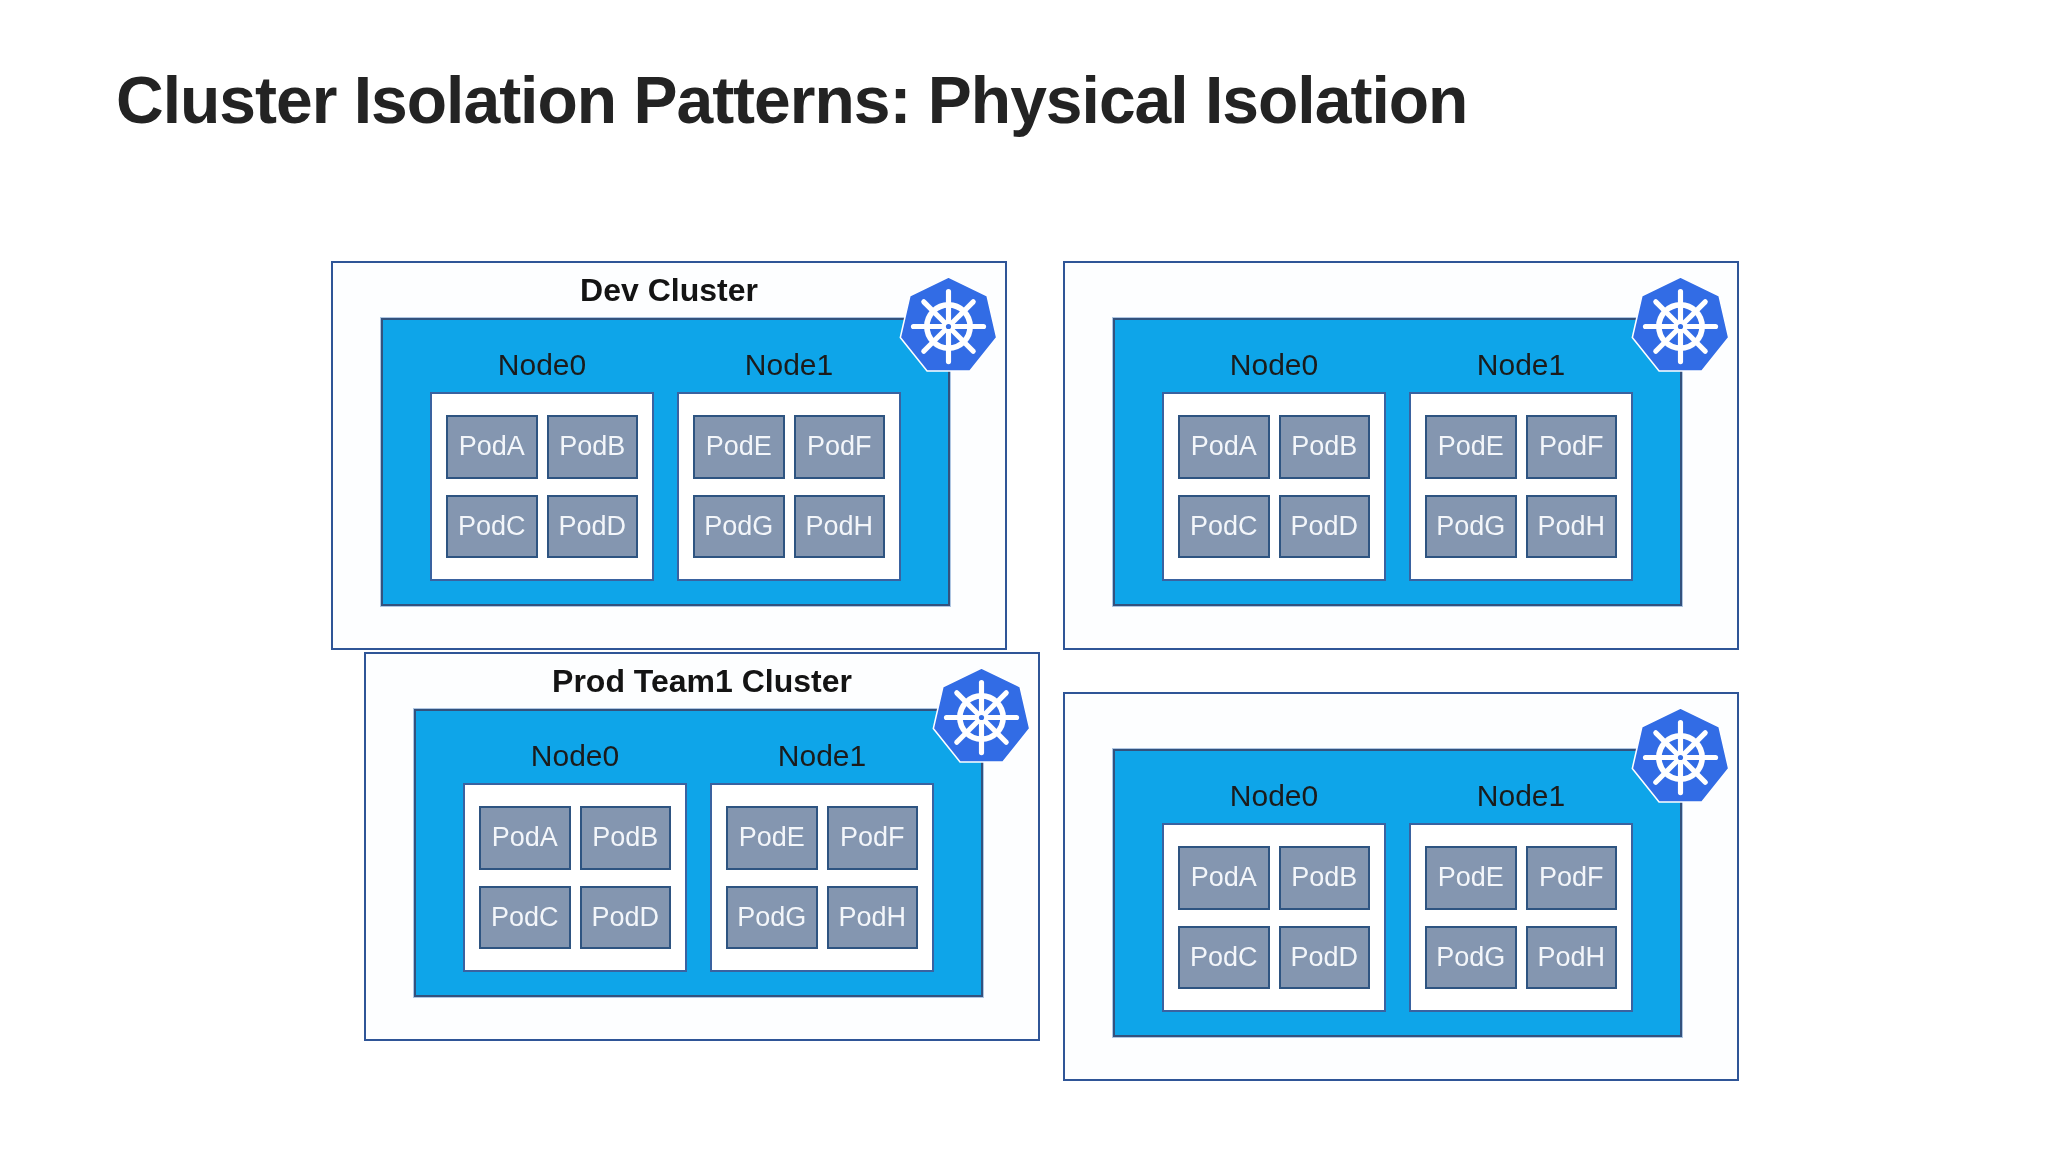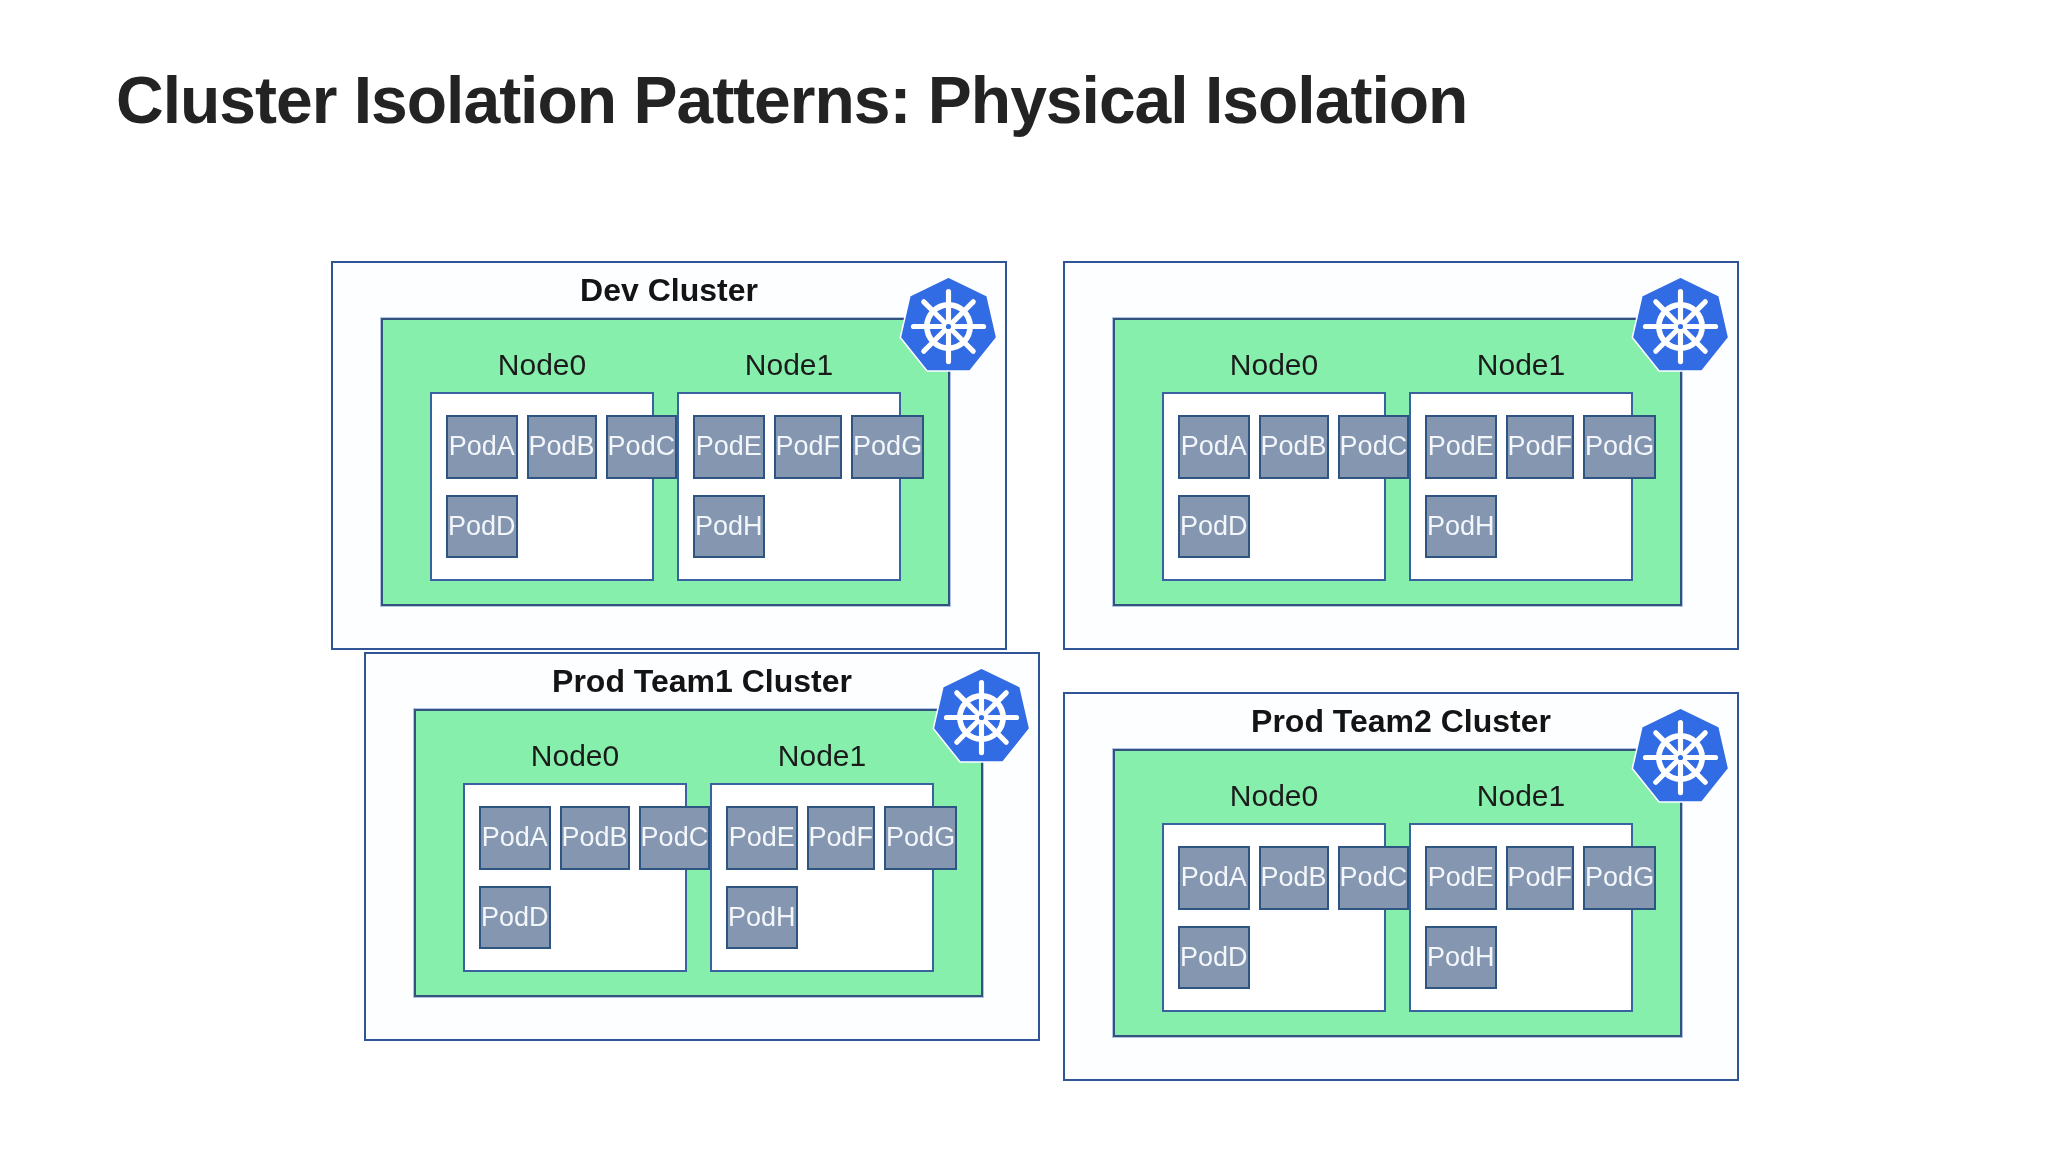--- a/index.html
+++ b/index.html
@@ -58,21 +58,21 @@
     width: 103px;
     height: 103px;
     z-index: 2;
   }
   .inner-panel {
     position: absolute;
     left: 48px;
     right: 55px;
     top: 55px;
     bottom: 42px;
-    background: #86efac;
+    background: #0ea5e9;
     border: 2px solid #33527E;
     box-shadow: 0 0 0 1px #AFC6E2;
     box-sizing: border-box;
     display: flex;
     justify-content: center;
     align-items: flex-start;
     gap: 23px;
     padding-top: 28px;
   }
   .node-col { width: 224px; }
@@ -83,21 +83,21 @@
     color: #1b1b1b;
     margin-bottom: 10px;
   }
   .node-box {
     box-sizing: border-box;
     width: 224px;
     height: 189px;
     background: #ffffff;
     border: 2px solid #3A62A0;
     display: grid;
-    grid-template-columns: 1fr 1fr 1fr;
+    grid-template-columns: 1fr 1fr;
     grid-template-rows: 1fr 1fr;
     column-gap: 9px;
     row-gap: 16px;
     padding: 21px 14px;
   }
   .pod {
     box-sizing: border-box;
     background: #8496B0;
     border: 2px solid #2E5481;
     color: #F3F6FA;
@@ -232,21 +232,20 @@
           <div class="pod">PodE</div>
           <div class="pod">PodF</div>
           <div class="pod">PodG</div>
           <div class="pod">PodH</div>
         </div>
       </div>
     </div>
   </div>
 
   <div class="cluster c3">
-    <div class="cluster-title">Prod Team2 Cluster</div>
 
     <svg class="k8s-logo" viewBox="0 0 100 100" xmlns="http://www.w3.org/2000/svg">
       <polygon points="50,3 87.5,21.1 96.8,61.7 70.8,94.2 29.2,94.2 3.2,61.7 12.5,21.1" fill="#326CE5" stroke="#ffffff" stroke-width="1.5" stroke-linejoin="round"></polygon>
       <g stroke="#ffffff" stroke-width="5" stroke-linecap="round">
         <line x1="50" y1="51" x2="50" y2="17"></line>
         <line x1="50" y1="51" x2="74" y2="27"></line>
         <line x1="50" y1="51" x2="84" y2="51"></line>
         <line x1="50" y1="51" x2="74" y2="75"></line>
         <line x1="50" y1="51" x2="50" y2="85"></line>
         <line x1="50" y1="51" x2="26" y2="75"></line>

